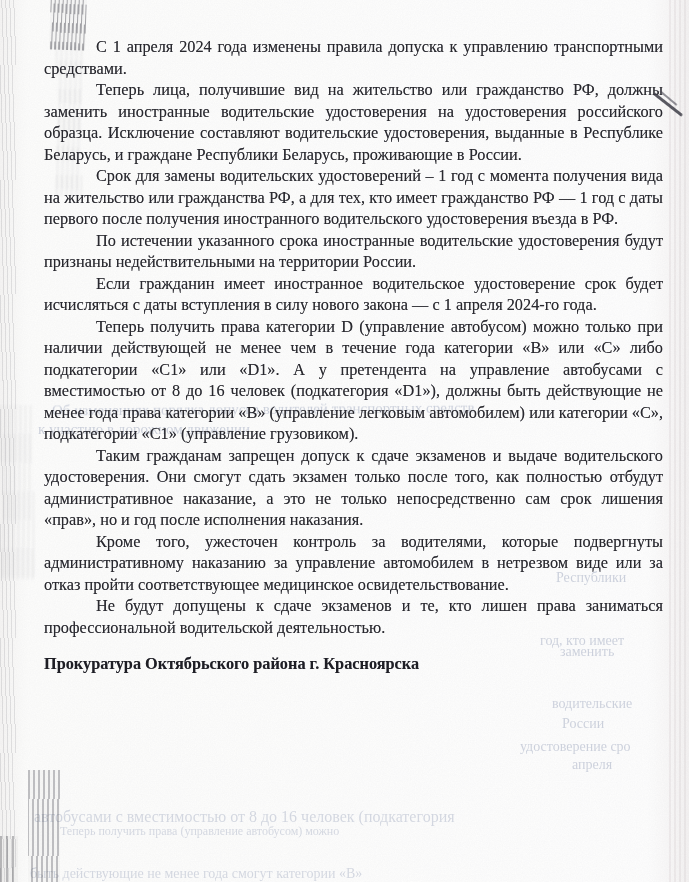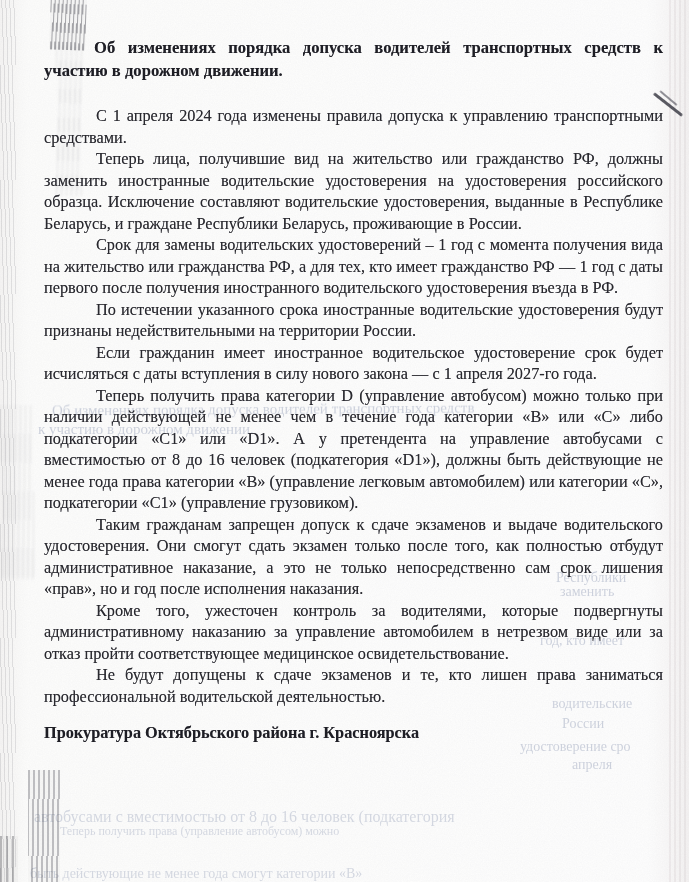--- a/index.html
+++ b/index.html
@@ -88,37 +88,36 @@
   .noise{position:absolute;left:0;top:0;pointer-events:none;opacity:.10;}
 </style>
 </head>
 <body>
 
 <div class="page">
 
   <span class="ghost" style="left:52px;top:401px;font-size:15px;transform:rotate(-0.4deg);">Об изменениях порядка допуска водителей транспортных средств</span>
   <span class="ghost" style="left:38px;top:421px;font-size:15px;">к участию в дорожном движении.</span>
   <span class="ghost" style="left:556px;top:570px;font-size:14px;">Республики</span>
-  <span class="ghost" style="left:560px;top:584px;font-size:14px;">заменить</span>
+  <span class="ghost" style="left:560px;top:644px;font-size:14px;">заменить</span>
   <span class="ghost" style="left:540px;top:633px;font-size:14px;">год, кто имеет</span>
   <span class="ghost" style="left:552px;top:696px;font-size:14px;">водительские</span>
   <span class="ghost" style="left:562px;top:716px;font-size:14px;">России</span>
   <span class="ghost" style="left:520px;top:739px;font-size:14px;">удостоверение сро</span>
   <span class="ghost" style="left:572px;top:757px;font-size:14px;">апреля</span>
   <span class="ghost" style="left:60px;top:824px;font-size:12px;opacity:.35;">Теперь получить права (управление автобусом) можно</span>
   <span class="ghost" style="left:34px;top:808px;font-size:16px;opacity:.35;">автобусами с вместимостью от 8 до 16 человек (подкатегория</span>
   <span class="ghost" style="left:30px;top:866px;font-size:14px;opacity:.35;">быть действующие не менее года смогут категории «В»</span>
 
   <div class="content">
-    <p class="doc-title">Об изменениях порядка допуска водителей транспортных средств к участию в дорожном движении.</p>
     <p class="para">С 1 апреля 2024 года изменены правила допуска к управлению транспортными средствами.</p>
     <p class="para">Теперь лица, получившие вид на жительство или гражданство РФ, должны заменить иностранные водительские удостоверения на удостоверения российского образца. Исключение составляют водительские удостоверения, выданные в Республике Беларусь, и граждане Республики Беларусь, проживающие в России.</p>
     <p class="para">Срок для замены водительских удостоверений – 1 год с момента получения вида на жительство или гражданства РФ, а для тех, кто имеет гражданство РФ — 1 год с даты первого после получения иностранного водительского удостоверения въезда в РФ.</p>
     <p class="para">По истечении указанного срока иностранные водительские удостоверения будут признаны недействительными на территории России.</p>
-    <p class="para">Если гражданин имеет иностранное водительское удостоверение срок будет исчисляться с даты вступления в силу нового закона — с 1 апреля 2027-го года.</p>
+    <p class="para">Если гражданин имеет иностранное водительское удостоверение срок будет исчисляться с даты вступления в силу нового закона — с 1 апреля 2024-го года.</p>
     <p class="para">Теперь получить права категории D (управление автобусом) можно только при наличии действующей не менее чем в течение года категории «В» или «С» либо подкатегории «С1» или «D1». А у претендента на управление автобусами с вместимостью от 8 до 16 человек (подкатегория «D1»), должны быть действующие не менее года права категории «В» (управление легковым автомобилем) или категории «С», подкатегории «С1» (управление грузовиком).</p>
     <p class="para">Таким гражданам запрещен допуск к сдаче экзаменов и выдаче водительского удостоверения. Они смогут сдать экзамен только после того, как полностью отбудут административное наказание, а это не только непосредственно сам срок лишения «прав», но и год после исполнения наказания.</p>
     <p class="para">Кроме того, ужесточен контроль за водителями, которые подвергнуты административному наказанию за управление автомобилем в нетрезвом виде или за отказ пройти соответствующее медицинское освидетельствование.</p>
     <p class="para">Не будут допущены к сдаче экзаменов и те, кто лишен права заниматься профессиональной водительской деятельностью.</p>
     <p class="para footer-line">Прокуратура Октябрьского района г. Красноярска</p>
   </div>
 
   <div class="artifact streak-top-left"></div>
   <div class="artifact streak-top-left-tail"></div>
   <div class="artifact left-edge-band"></div>

